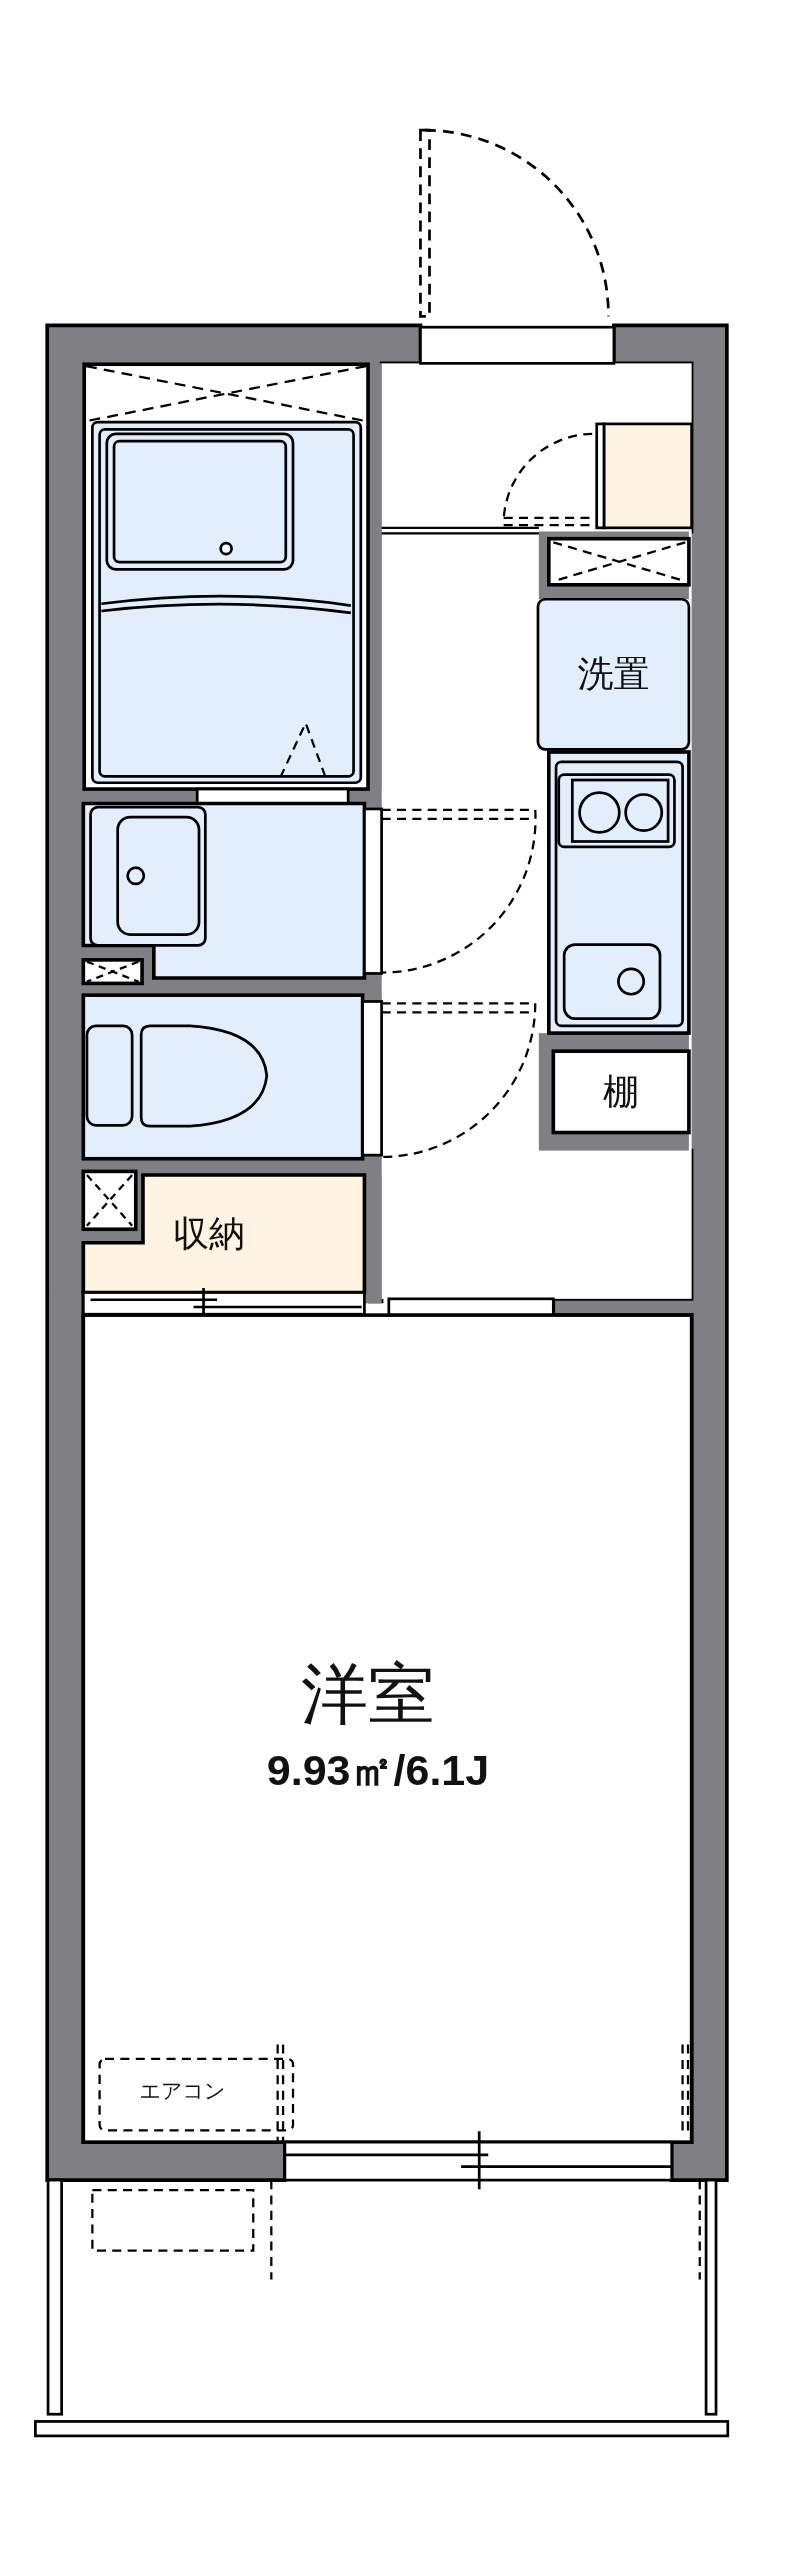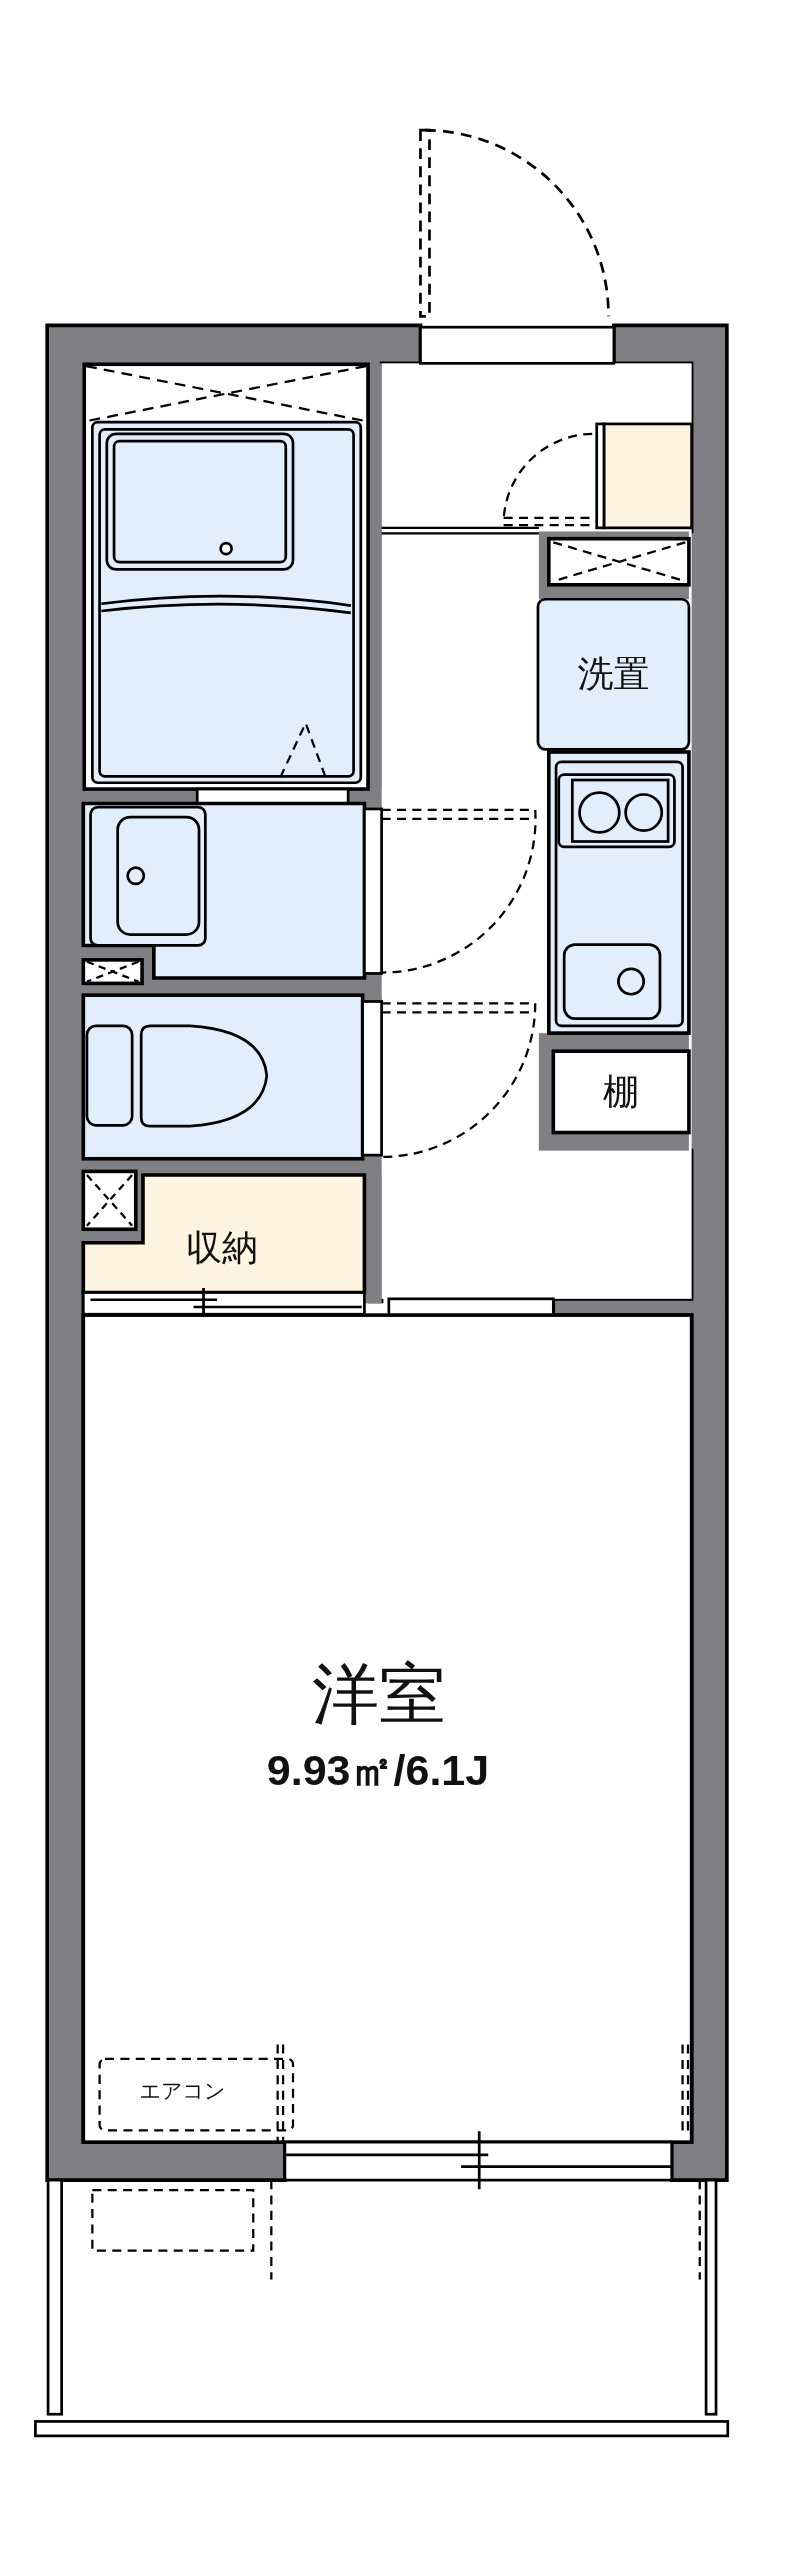--- a/index.html
+++ b/index.html
@@ -145,18 +145,18 @@
     <rect x="53" y="2412" width="15" height="259"></rect>
     <rect x="781" y="2412" width="11" height="259"></rect>
     <rect x="39" y="2679" width="766" height="16"></rect>
     <rect x="102" y="2423" width="178" height="67" fill="none" stroke-dasharray="10 7" stroke-width="2.5"></rect>
     <path d="M300 2412 L300 2522 M774 2412 L774 2522" fill="none" stroke-dasharray="10 7" stroke-width="2.5"></path>
   </g>
 </svg>
 
 <div class="lbl small" style="left:538px; top:656px; width:151px;">洗置</div>
 <div class="lbl small" style="left:553px; top:1074px; width:136px;">棚</div>
-<div class="lbl small" style="left:154px; top:1216px; width:136px;margin-top:14px;">収納</div>
-<div class="lbl room-name" style="left:198px; top:1661px; width:362px;">洋室</div>
+<div class="lbl small" style="left:141px; top:1216px; width:136px;">収納</div>
+<div class="lbl room-name" style="left:187px; top:1661px; width:362px;">洋室</div>
 <div class="lbl room-area" style="left:197px; top:1749px; width:362px;">9.93㎡/6.1J</div>
 <div class="lbl ac" style="left:101px; top:2081px; width:163px;">エアコン</div>
 </div>
 
 
 </body></html>

